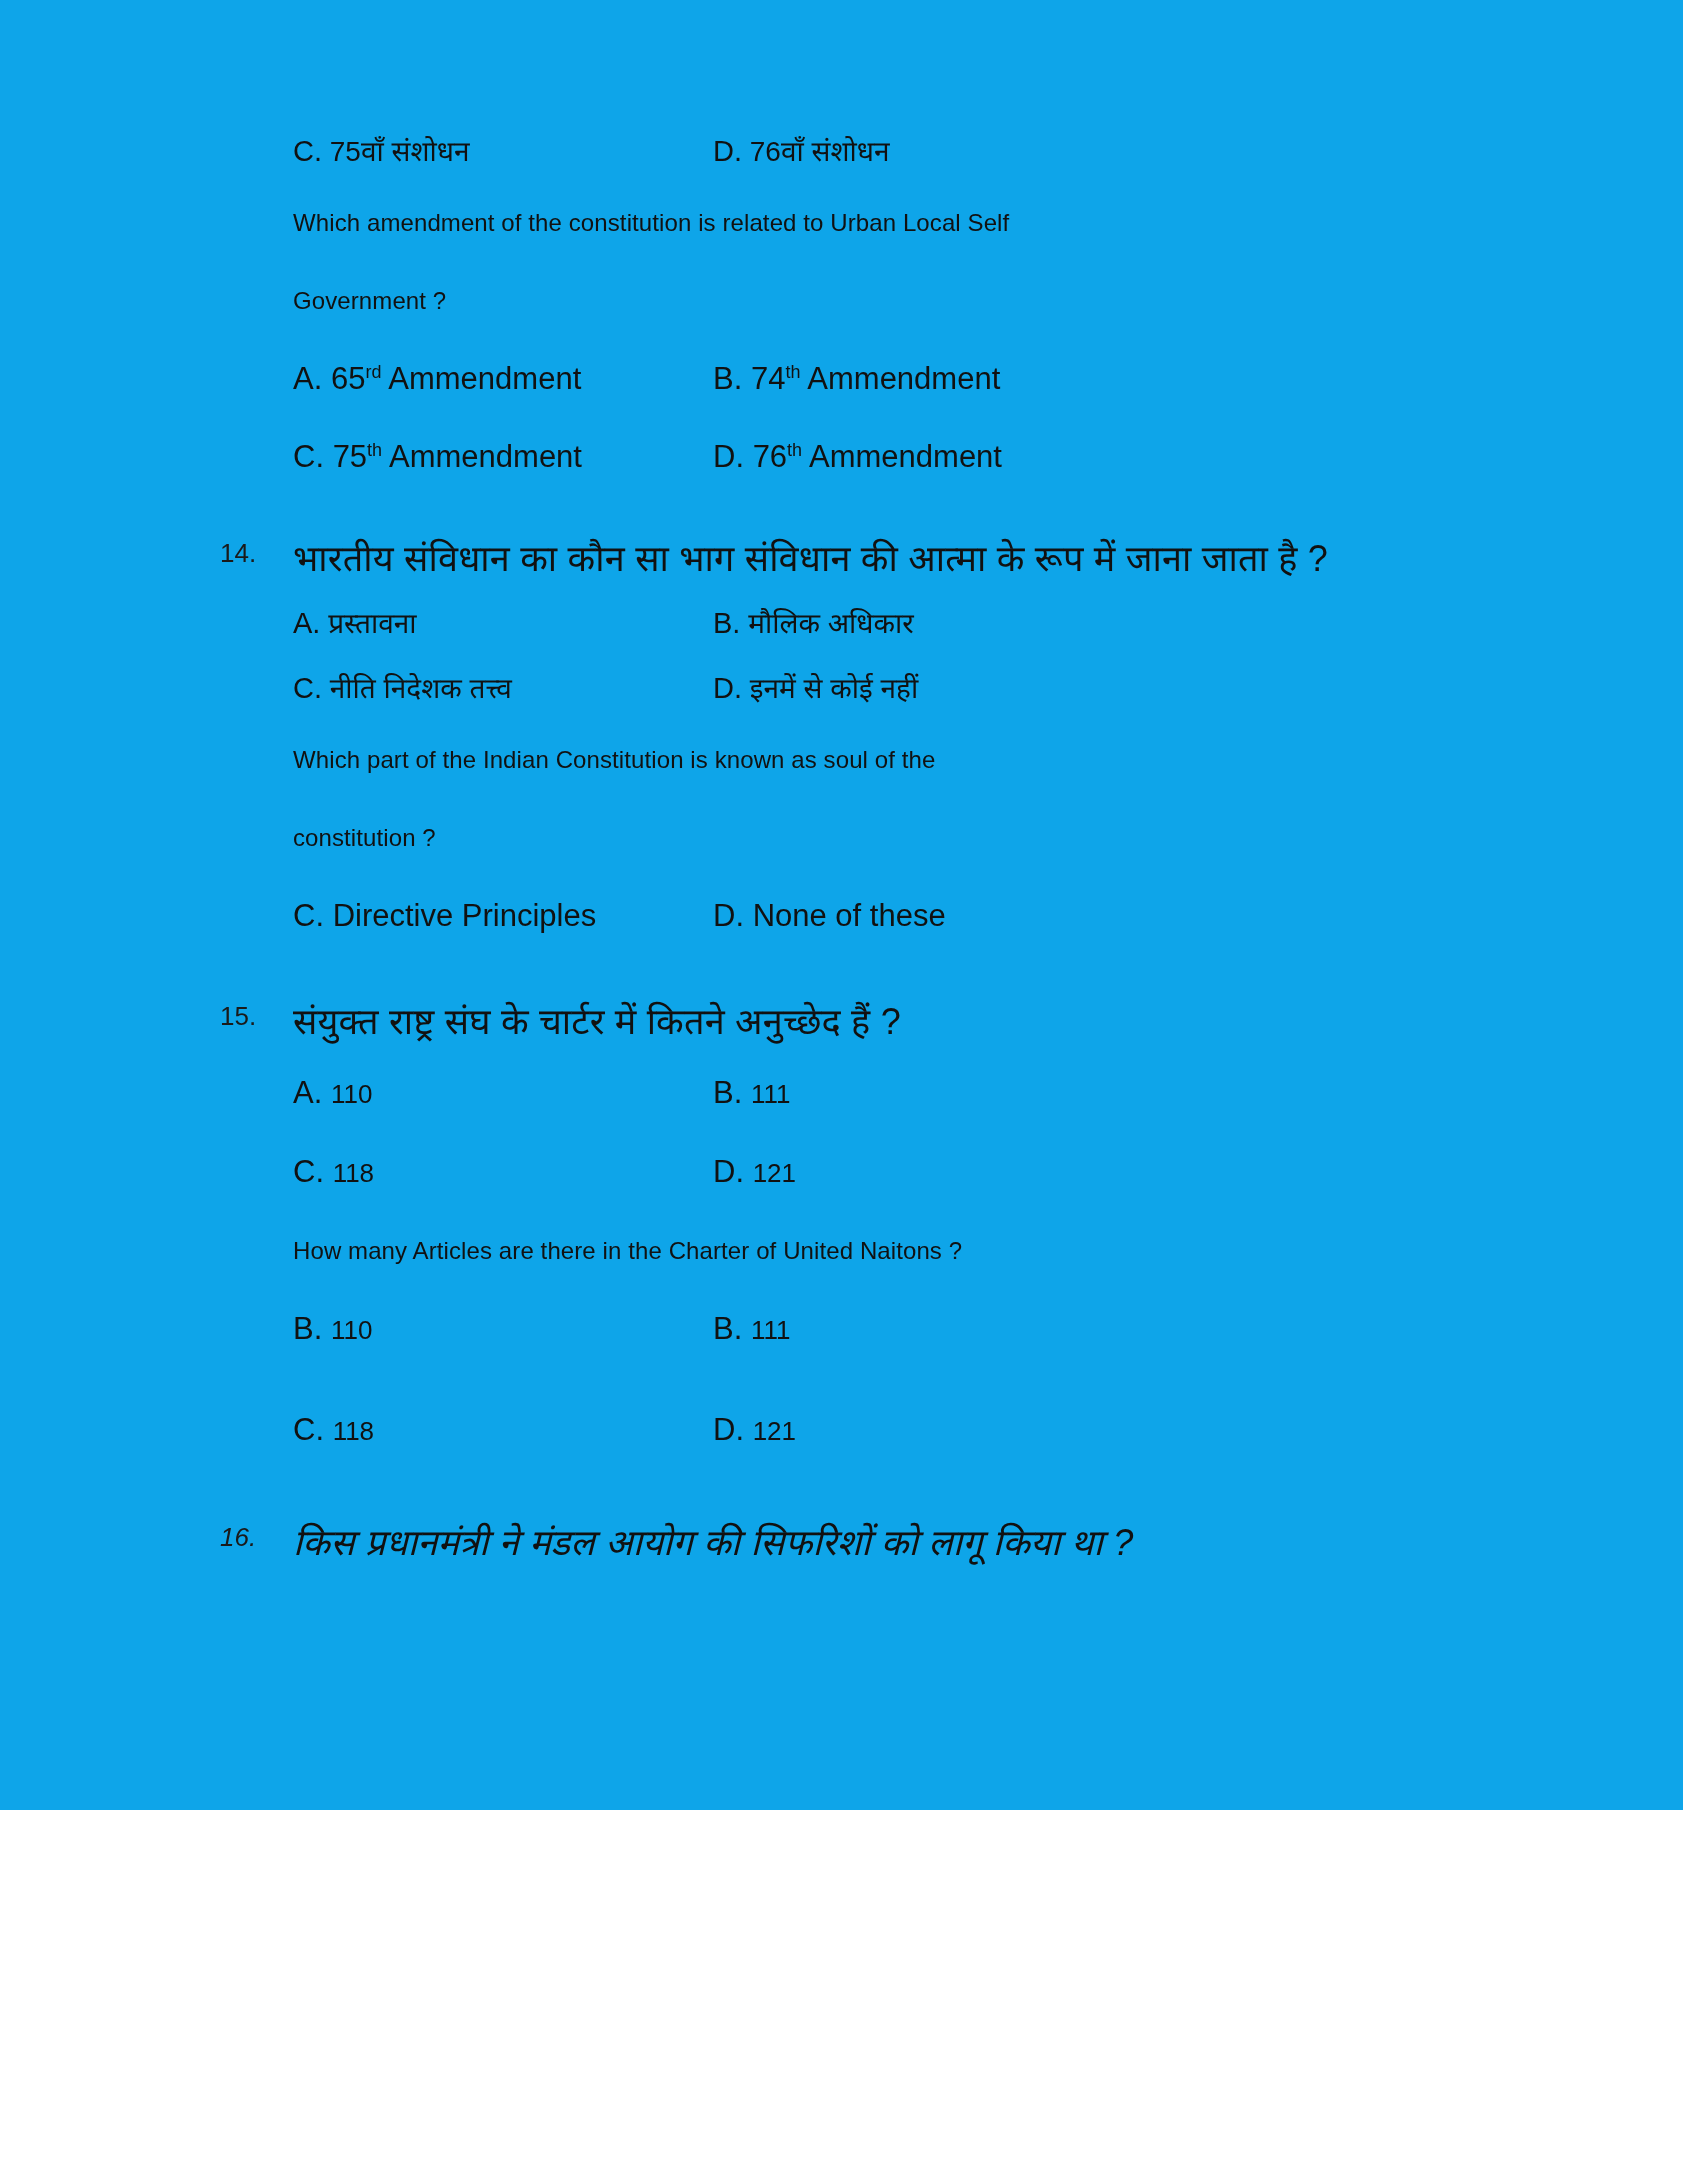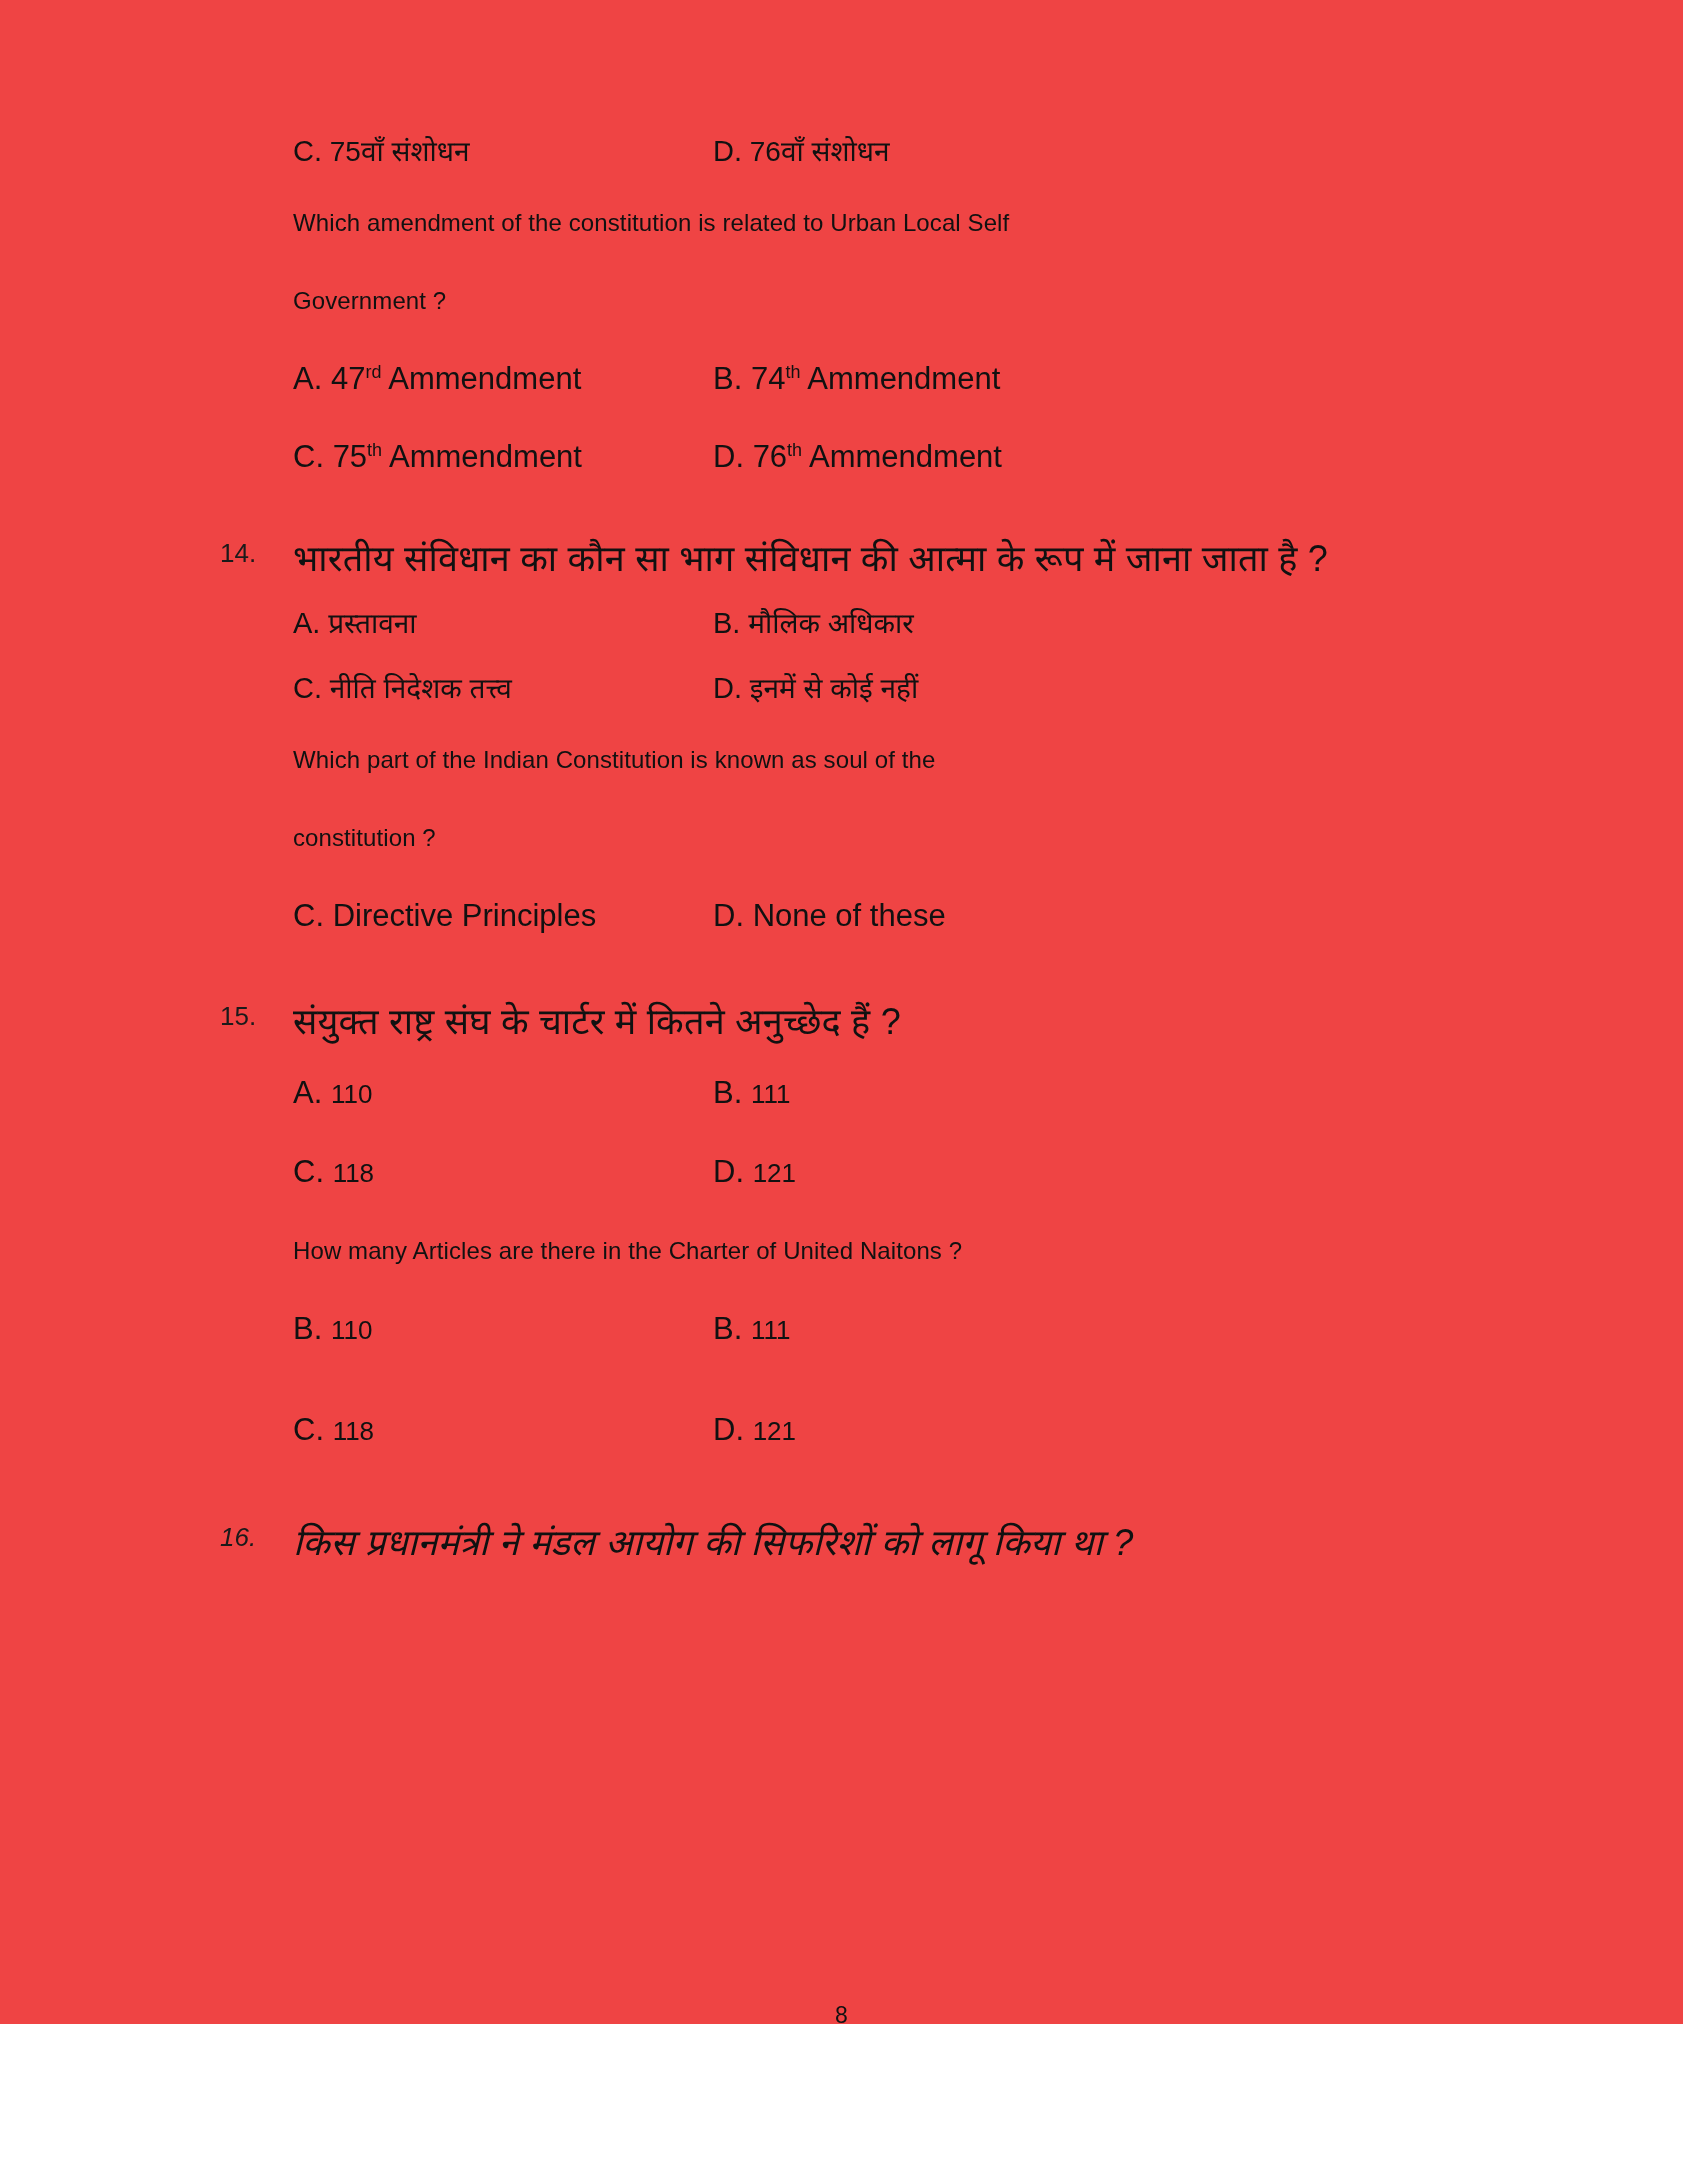--- a/index.html
+++ b/index.html
@@ -3,22 +3,22 @@
 <meta charset="utf-8">
 <style>
   html, body {
     margin: 0;
     padding: 0;
     background: #ffffff;
   }
   .page {
     position: relative;
     width: 1683px;
-    height: 2024px;
-    background: #ef4444;
+    height: 1810px;
+    background: #0ea5e9;
     font-family: "Liberation Sans", sans-serif;
     color: #111111;
     overflow: hidden;
     box-sizing: border-box;
   }
   .content {
     position: absolute;
     left: 293px;
     top: 119px;
     width: 1099px;
@@ -139,21 +139,21 @@
             <span class="opt-text">76वाँ संशोधन</span>
           </div>
         </div>
 
         <div class="line-en">Which amendment of the constitution is related to Urban Local Self</div>
         <div class="line-en">Government ?</div>
 
         <div class="opts">
           <div class="opt left opt-en">
             <span class="opt-label">A.</span>
-            <span>47</span><sup>rd</sup><span class="opt-text"> Ammendment</span>
+            <span>65</span><sup>rd</sup><span class="opt-text"> Ammendment</span>
           </div>
           <div class="opt right opt-en">
             <span class="opt-label">B.</span>
             <span>74</span><sup>th</sup><span class="opt-text"> Ammendment</span>
           </div>
         </div>
 
         <div class="opts">
           <div class="opt left opt-en">
             <span class="opt-label">C.</span>

